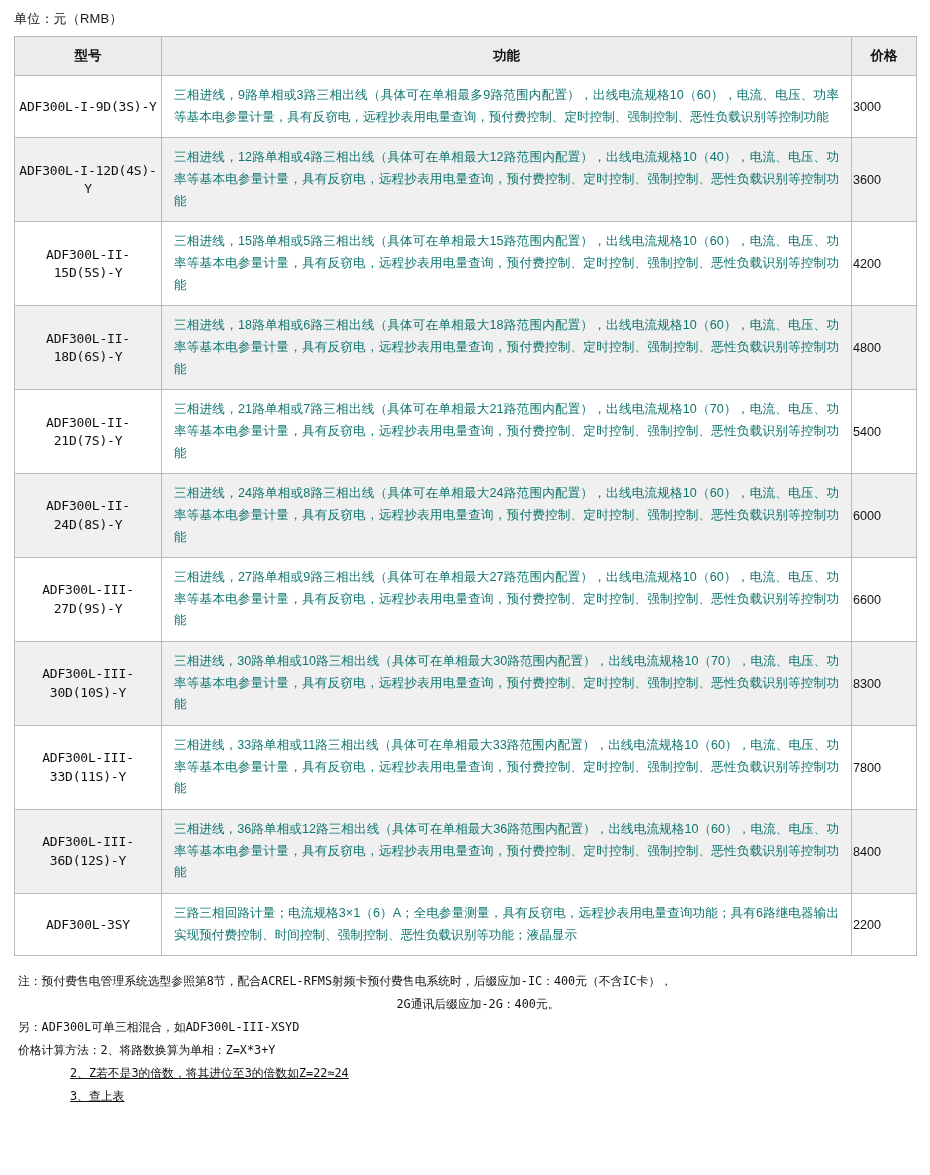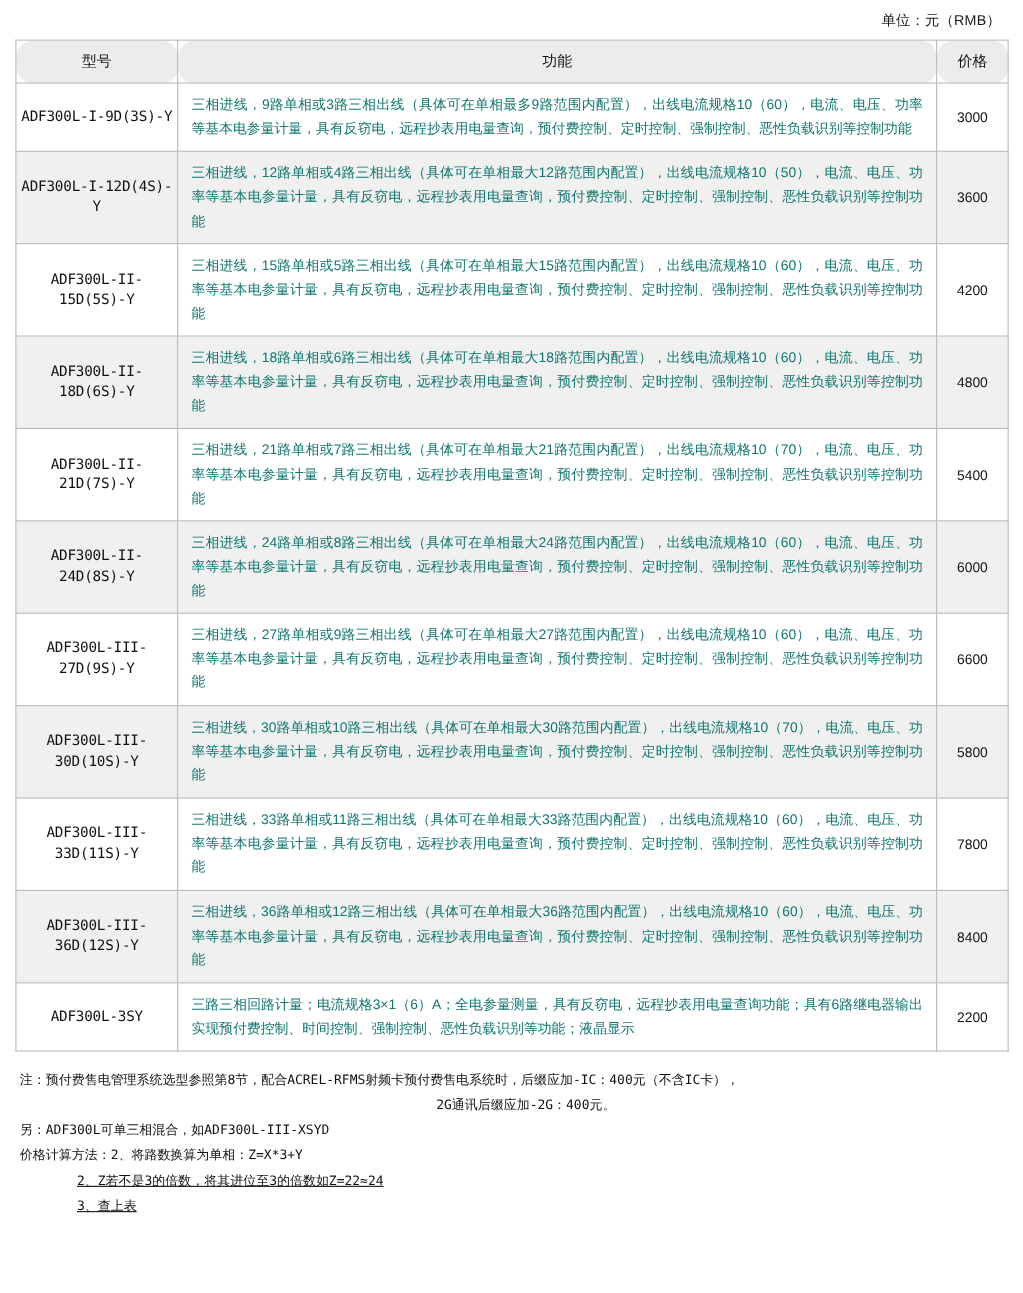--- a/index.html
+++ b/index.html
@@ -13,45 +13,44 @@
     font-family: "Liberation Sans", "DejaVu Sans", sans-serif;
     color: #1a1a1a;
     -webkit-font-smoothing: antialiased;
   }
   .page {
     width: 930px;
     box-sizing: border-box;
     padding: 8px 14px 10px 14px;
   }
   .unit-line {
-    text-align: right;
+    text-align: left;
     font-size: 13px;
     color: #1a1a1a;
     padding: 2px 6px 8px 0;
     letter-spacing: 0.2px;
   }
   table.price-table {
     width: 902px;
     border-collapse: collapse;
     table-layout: fixed;
     border: 1px solid #b9b9b9;
   }
   table.price-table th,
   table.price-table td {
     border: 1px solid #b9b9b9;
     vertical-align: middle;
   }
   thead th {
     background: #ececec;
-    font-weight: normal;
+    font-weight: bold;
     font-size: 13.5px;
     text-align: center;
     height: 36px;
     color: #111;
-    border-radius: 15px;
   }
   col.c-model { width: 147px; }
   col.c-func  { width: 690px; }
   col.c-price { width: 65px; }
 
   td.model {
     text-align: center;
     font-family: "DejaVu Sans Mono", "Liberation Mono", monospace;
     font-size: 13px;
     letter-spacing: -0.2px;
@@ -61,21 +60,20 @@
   }
   td.func {
     font-size: 12.6px;
     line-height: 1.72;
     padding: 9px 12px 9px 12px;
     text-align: justify;
     text-justify: inter-ideograph;
     color: #0f766e;
   }
   td.price {
-    text-align: center;
     font-size: 12.6px;
     color: #111;
   }
   tr.alt td {
     background: #f0f0f0;
   }
   tr.plain td {
     background: #ffffff;
   }
 
@@ -116,21 +114,21 @@
       </tr>
     </thead>
     <tbody>
       <tr class="plain">
         <td class="model">ADF300L-I-9D(3S)-Y</td>
         <td class="func">三相进线，9路单相或3路三相出线（具体可在单相最多9路范围内配置），出线电流规格10（60），电流、电压、功率等基本电参量计量，具有反窃电，远程抄表用电量查询，预付费控制、定时控制、强制控制、恶性负载识别等控制功能</td>
         <td class="price">3000</td>
       </tr>
       <tr class="alt">
         <td class="model">ADF300L-I-12D(4S)-Y</td>
-        <td class="func">三相进线，12路单相或4路三相出线（具体可在单相最大12路范围内配置），出线电流规格10（50），电流、电压、功率等基本电参量计量，具有反窃电，远程抄表用电量查询，预付费控制、定时控制、强制控制、恶性负载识别等控制功能</td>
+        <td class="func">三相进线，12路单相或4路三相出线（具体可在单相最大12路范围内配置），出线电流规格10（40），电流、电压、功率等基本电参量计量，具有反窃电，远程抄表用电量查询，预付费控制、定时控制、强制控制、恶性负载识别等控制功能</td>
         <td class="price">3600</td>
       </tr>
       <tr class="plain">
         <td class="model">ADF300L-II-15D(5S)-Y</td>
         <td class="func">三相进线，15路单相或5路三相出线（具体可在单相最大15路范围内配置），出线电流规格10（60），电流、电压、功率等基本电参量计量，具有反窃电，远程抄表用电量查询，预付费控制、定时控制、强制控制、恶性负载识别等控制功能</td>
         <td class="price">4200</td>
       </tr>
       <tr class="alt">
         <td class="model">ADF300L-II-18D(6S)-Y</td>
         <td class="func">三相进线，18路单相或6路三相出线（具体可在单相最大18路范围内配置），出线电流规格10（60），电流、电压、功率等基本电参量计量，具有反窃电，远程抄表用电量查询，预付费控制、定时控制、强制控制、恶性负载识别等控制功能</td>
@@ -147,21 +145,21 @@
         <td class="price">6000</td>
       </tr>
       <tr class="plain">
         <td class="model">ADF300L-III-27D(9S)-Y</td>
         <td class="func">三相进线，27路单相或9路三相出线（具体可在单相最大27路范围内配置），出线电流规格10（60），电流、电压、功率等基本电参量计量，具有反窃电，远程抄表用电量查询，预付费控制、定时控制、强制控制、恶性负载识别等控制功能</td>
         <td class="price">6600</td>
       </tr>
       <tr class="alt">
         <td class="model">ADF300L-III-30D(10S)-Y</td>
         <td class="func">三相进线，30路单相或10路三相出线（具体可在单相最大30路范围内配置），出线电流规格10（70），电流、电压、功率等基本电参量计量，具有反窃电，远程抄表用电量查询，预付费控制、定时控制、强制控制、恶性负载识别等控制功能</td>
-        <td class="price">5800</td>
+        <td class="price">8300</td>
       </tr>
       <tr class="plain">
         <td class="model">ADF300L-III-33D(11S)-Y</td>
         <td class="func">三相进线，33路单相或11路三相出线（具体可在单相最大33路范围内配置），出线电流规格10（60），电流、电压、功率等基本电参量计量，具有反窃电，远程抄表用电量查询，预付费控制、定时控制、强制控制、恶性负载识别等控制功能</td>
         <td class="price">7800</td>
       </tr>
       <tr class="alt">
         <td class="model">ADF300L-III-36D(12S)-Y</td>
         <td class="func">三相进线，36路单相或12路三相出线（具体可在单相最大36路范围内配置），出线电流规格10（60），电流、电压、功率等基本电参量计量，具有反窃电，远程抄表用电量查询，预付费控制、定时控制、强制控制、恶性负载识别等控制功能</td>
         <td class="price">8400</td>

